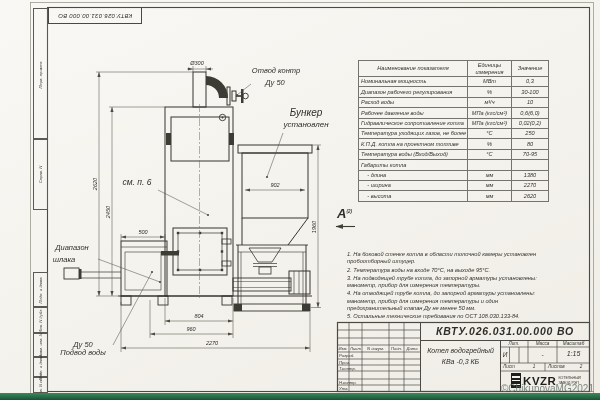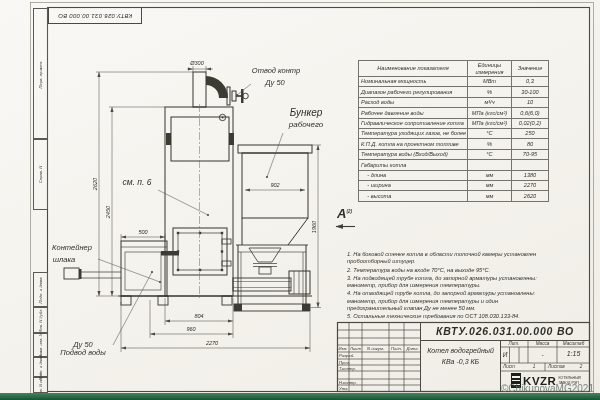--- a/index.html
+++ b/index.html
@@ -258,23 +258,23 @@
       <span>Инв. N подл.</span>
     </div>
 
   <div id="topdoc" class="abs">
     <span class="gt">КВТУ.026.031.00.000 ВО</span>
   </div>
 
   <div class="abs gt lbl ctr" style="left:245px;top:66px;width:62px">Отвод контр</div>
   <div class="abs gt lbl ctr" style="left:256px;top:78px;width:38px">Ду 50</div>
   <div class="abs gt ctr" style="left:276px;top:107px;width:60px;font-size:10px">Бункер</div>
-  <div class="abs gt ctr" style="left:267px;top:120px;width:78px;font-size:8px">рабочего</div>
+  <div class="abs gt ctr" style="left:267px;top:120px;width:78px;font-size:8px">установлен</div>
   <div class="abs gt ctr" style="left:112px;top:177px;width:50px;font-size:8.5px">см. п. 6</div>
-  <div class="abs gt lbl ctr" style="left:43px;top:243px;width:58px">Контейнер</div>
+  <div class="abs gt lbl ctr" style="left:43px;top:243px;width:58px">Диапазон</div>
   <div class="abs gt lbl ctr" style="left:44px;top:255px;width:40px">шлака</div>
   <div class="abs gt lbl ctr" style="left:50px;top:348px;width:66px">Подвод воды</div>
   <div class="abs gt lbl ctr" style="left:62px;top:340px;width:42px">Ду 50</div>
   <div class="abs gt" style="left:337px;top:206px;font-size:13px;font-weight:bold"><span>А</span><sup style="font-size:4.5px">(2)</sup></div>
 
   <div class="abs gt dim ctr" style="left:184px;top:60px;width:26px">Ø300</div>
   <div class="abs gt vdim" style="left:80px;top:179px">2620</div>
   <div class="abs gt vdim" style="left:93px;top:207px">2450</div>
   <div class="abs gt vdim" style="left:299px;top:222px">1960</div>
   <div class="abs gt dim ctr" style="left:132px;top:229px;width:22px">500</div>

